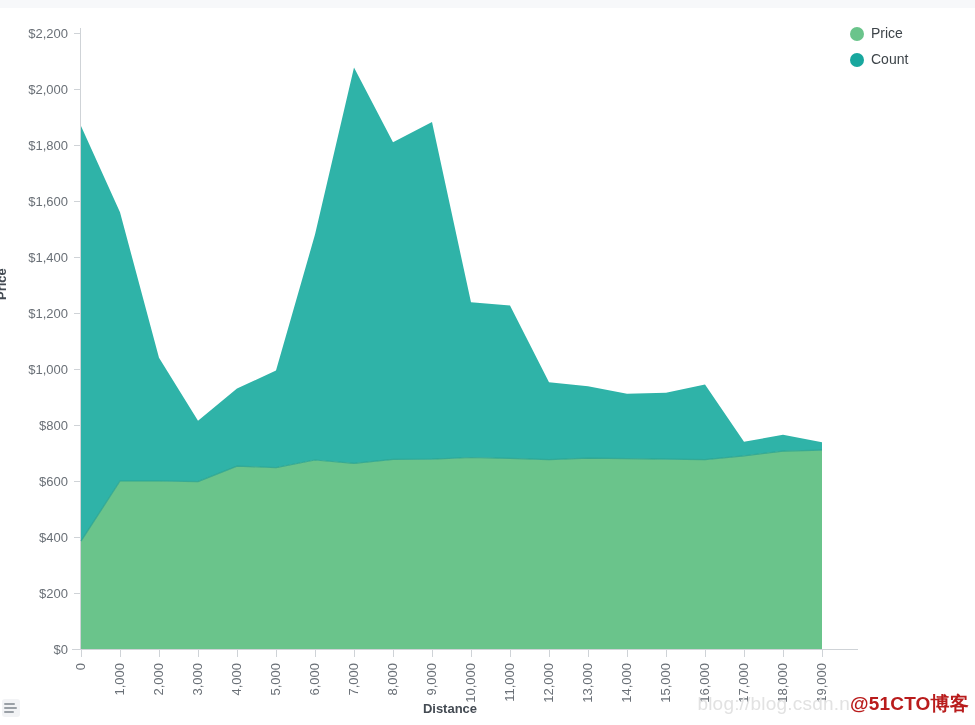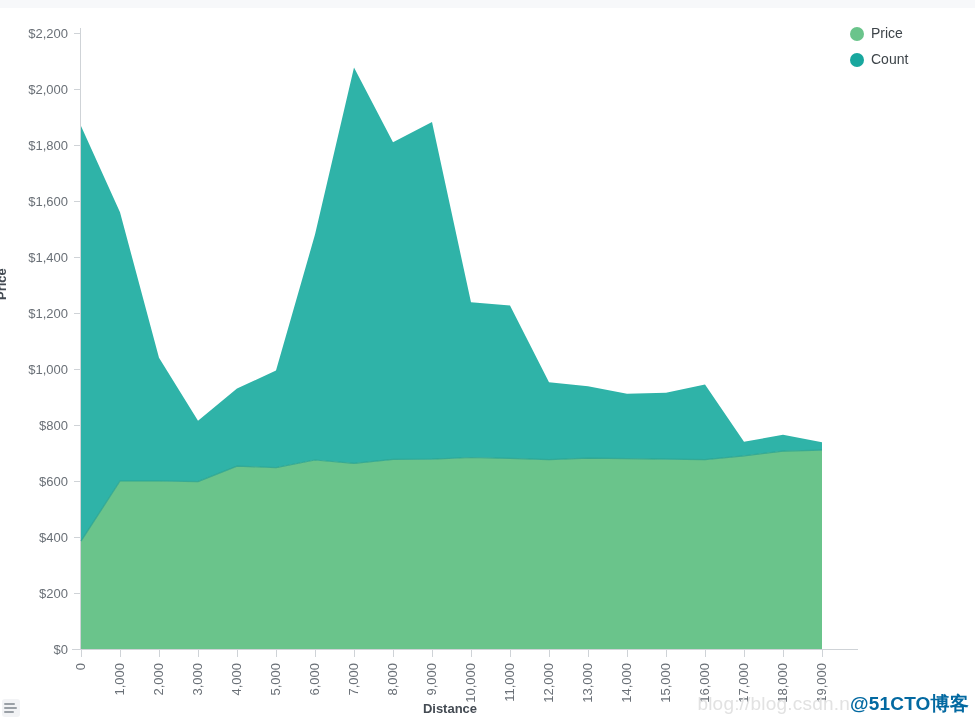--- a/index.html
+++ b/index.html
@@ -74,21 +74,21 @@
     right: 6px;
     bottom: 8px;
     font-family: "Liberation Sans", sans-serif;
     font-size: 19px;
     color: #e2e2e2;
     letter-spacing: 0.2px;
     white-space: nowrap;
     user-select: none;
   }
   .watermark .wm-bold {
-    color: #0369a1;
+    color: #b91c1c;
     font-weight: bold;
   }
   .corner-icon {
     position: absolute;
     left: 2px;
     bottom: 8px;
     width: 18px;
     height: 18px;
     border-radius: 3px;
     background: #f2f3f5;

